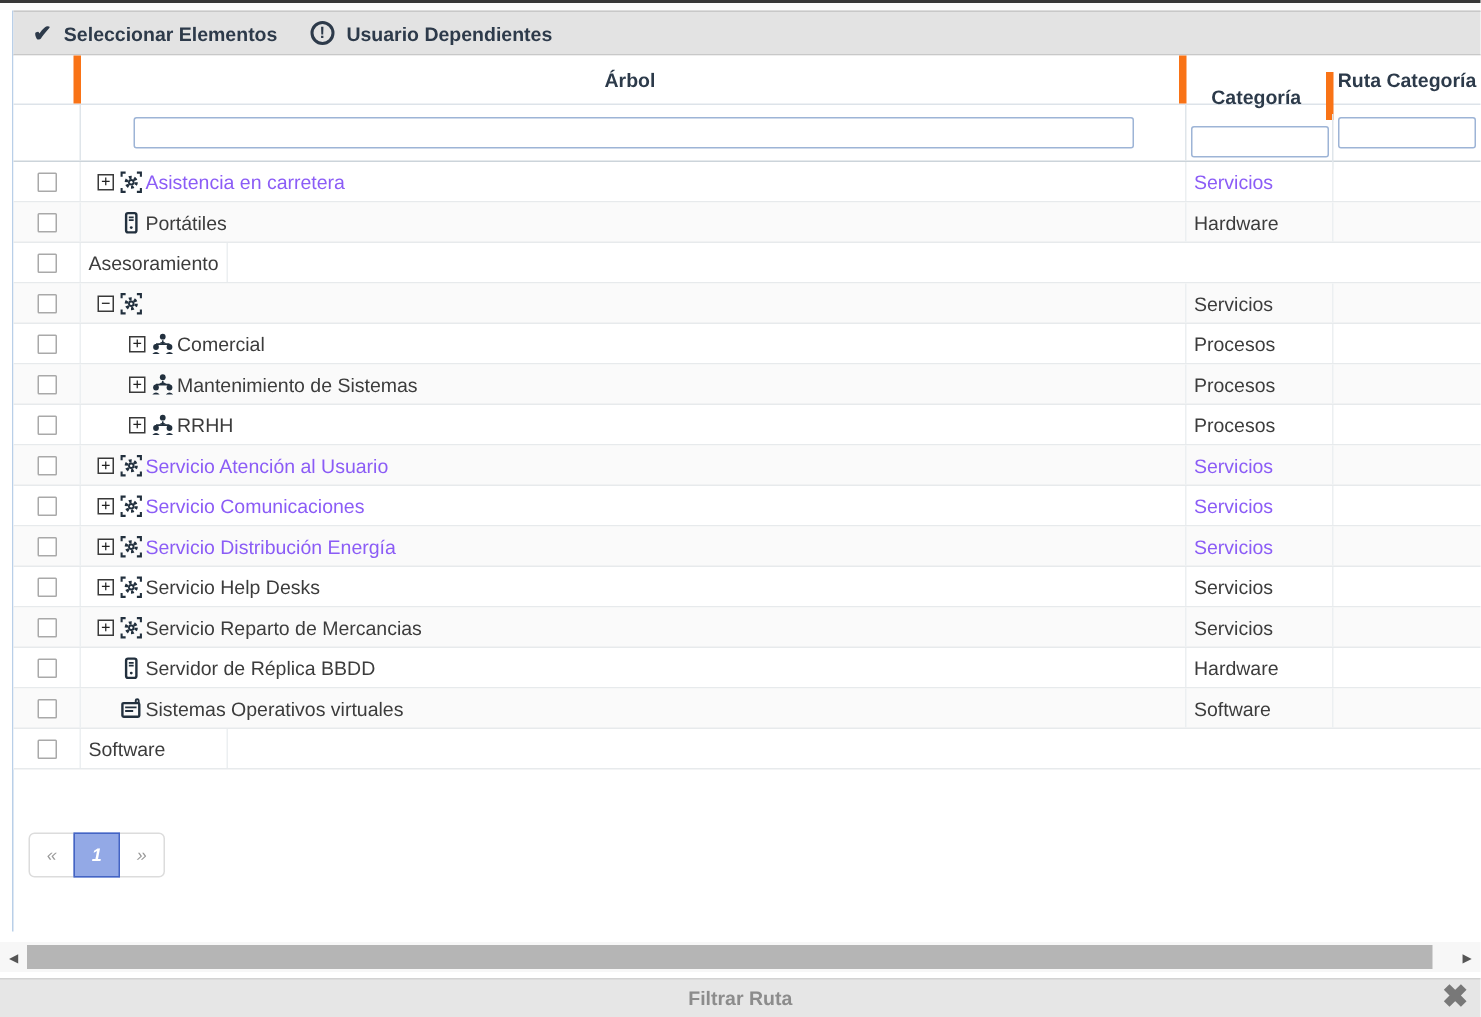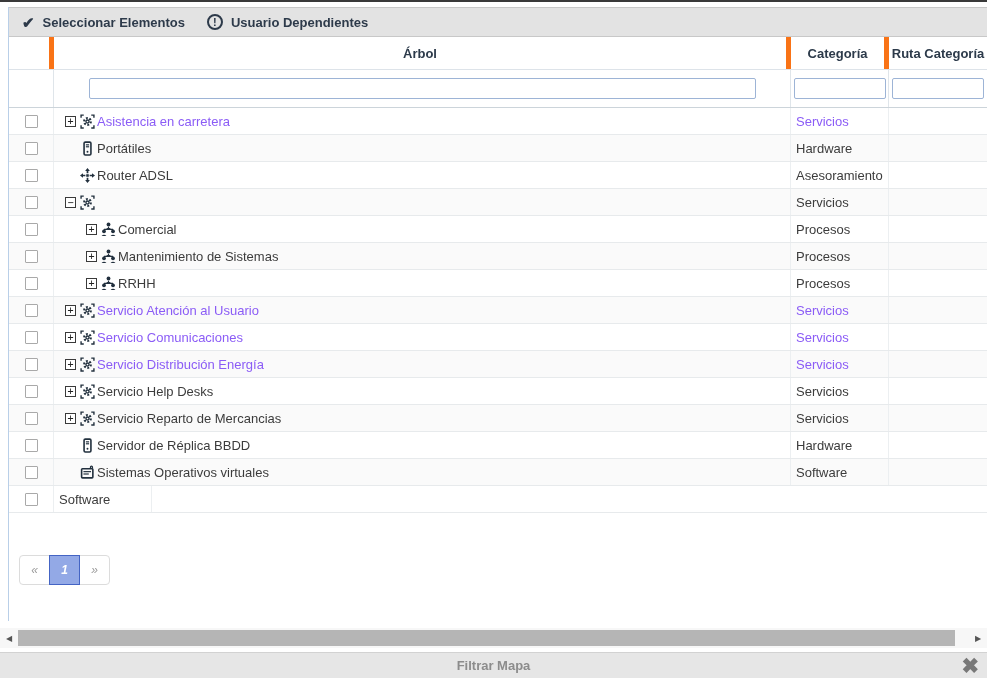--- a/index.html
+++ b/index.html
@@ -23,21 +23,21 @@
                display:flex; align-items:center; justify-content:center;
                font-size:11px; font-weight:bold; line-height:1; }
 
   
   .thead { display:flex; height:33px; border-bottom:1px solid #dde3e9;
            font-weight:bold; color:#2c3a4a; background:#fff; }
   .thead > div { display:flex; align-items:center; justify-content:center;
                  border-right:5px solid #f97316; height:100%; }
   .col-check { width:45px; }
   .col-tree  { width:737px; }
-  .col-cat   { width:98px; }
+  .col-cat   { width:98px;margin-top:11px; }
   .col-ruta  { flex:1; border-right:none !important; }
 
   
   .filters { display:flex; height:38px; align-items:center; border-bottom:1px solid #ccd4da; background:#fff; }
   .filters > div { height:100%; display:flex; align-items:center; border-right:1px solid #dfe5ea; }
   .filters input { height:21px; border:1px solid #9db4d6; border-radius:2px;
                    outline:none; font-family:inherit; font-size:12px; padding:0 4px; background:#fff; }
   .f-tree input { margin-left:35px; width:667px; }
   .f-cat  input { margin-left:3px; width:92px; }
   .f-ruta input { margin-left:3px; width:92px; }
@@ -162,33 +162,20 @@
           </span>
           <span class="label-text">Portátiles</span>
         </div>
         <div class="cell-cat">Hardware</div>
         <div class="cell-ruta"></div>
       </div>
       <div class="row">
         <div class="cell-check">
           <span class="cb"></span>
         </div>
-        <div class="cell-tree" style="padding-left: 11px;">
-          <span class="expander hidden"></span>
-          <span class="node-icon">
-            <svg width="15" height="15" viewBox="0 0 14 14" fill="#22303e">
-              <path d="M7 0 L9.2 2.8 H7.8 V5 H6.2 V2.8 H4.8 Z"></path>
-              <path d="M7 14 L4.8 11.2 H6.2 V9 H7.8 V11.2 H9.2 Z"></path>
-              <path d="M0 7 L2.8 4.8 V6.2 H5 V7.8 H2.8 V9.2 Z"></path>
-              <path d="M14 7 L11.2 9.2 V7.8 H9 V6.2 H11.2 V4.8 Z"></path>
-              <rect x="5.8" y="5.8" width="2.4" height="2.4"></rect>
-            </svg>
-          </span>
-          <span class="label-text">Router ADSL</span>
-        </div>
         <div class="cell-cat">Asesoramiento</div>
         <div class="cell-ruta"></div>
       </div>
       <div class="row alt">
         <div class="cell-check">
           <span class="cb"></span>
         </div>
         <div class="cell-tree" style="padding-left: 11px;">
           <span class="expander">−</span>
           <span class="node-icon">
@@ -431,15 +418,15 @@
 
 </div>
 
 <div class="hscroll">
   <div class="hsb-arrow hsb-left">◀</div>
   <div class="hsb-thumb"></div>
   <div class="hsb-arrow hsb-right">▶</div>
 </div>
 
 <div class="footer">
-  <span>Filtrar Mapa</span>
+  <span>Filtrar Ruta</span>
   <span class="close-x">✖</span>
 </div>
 
 </body></html>

